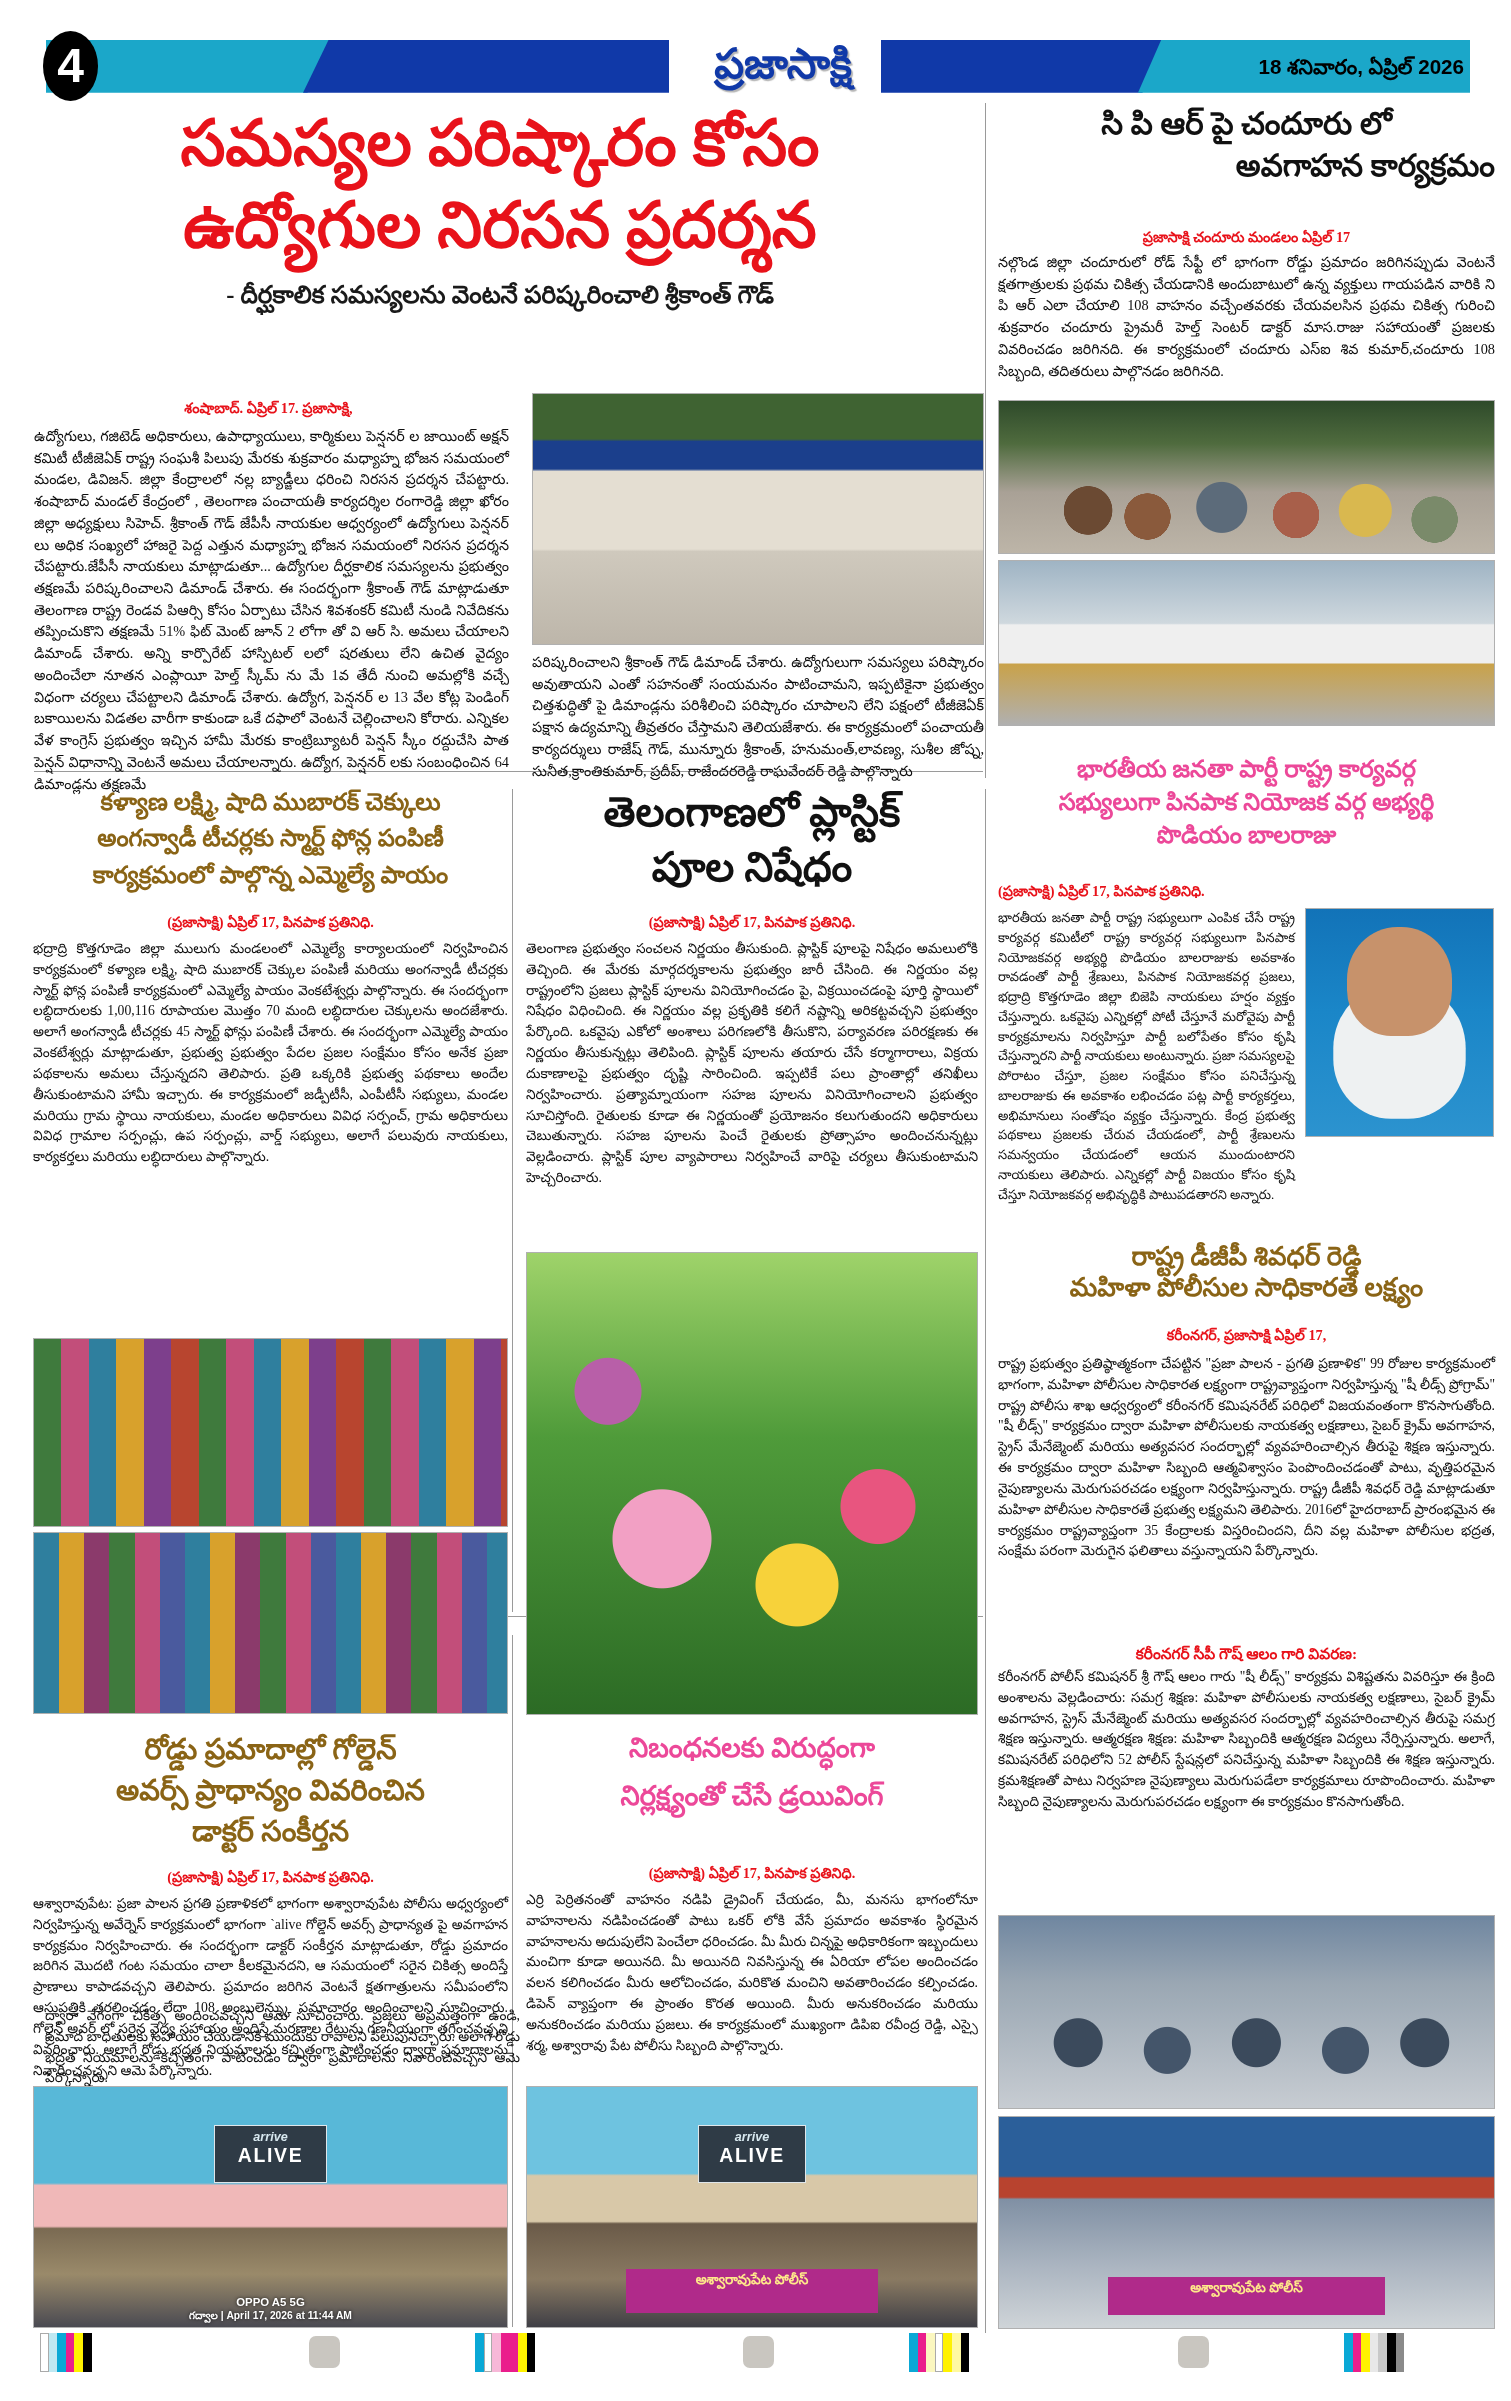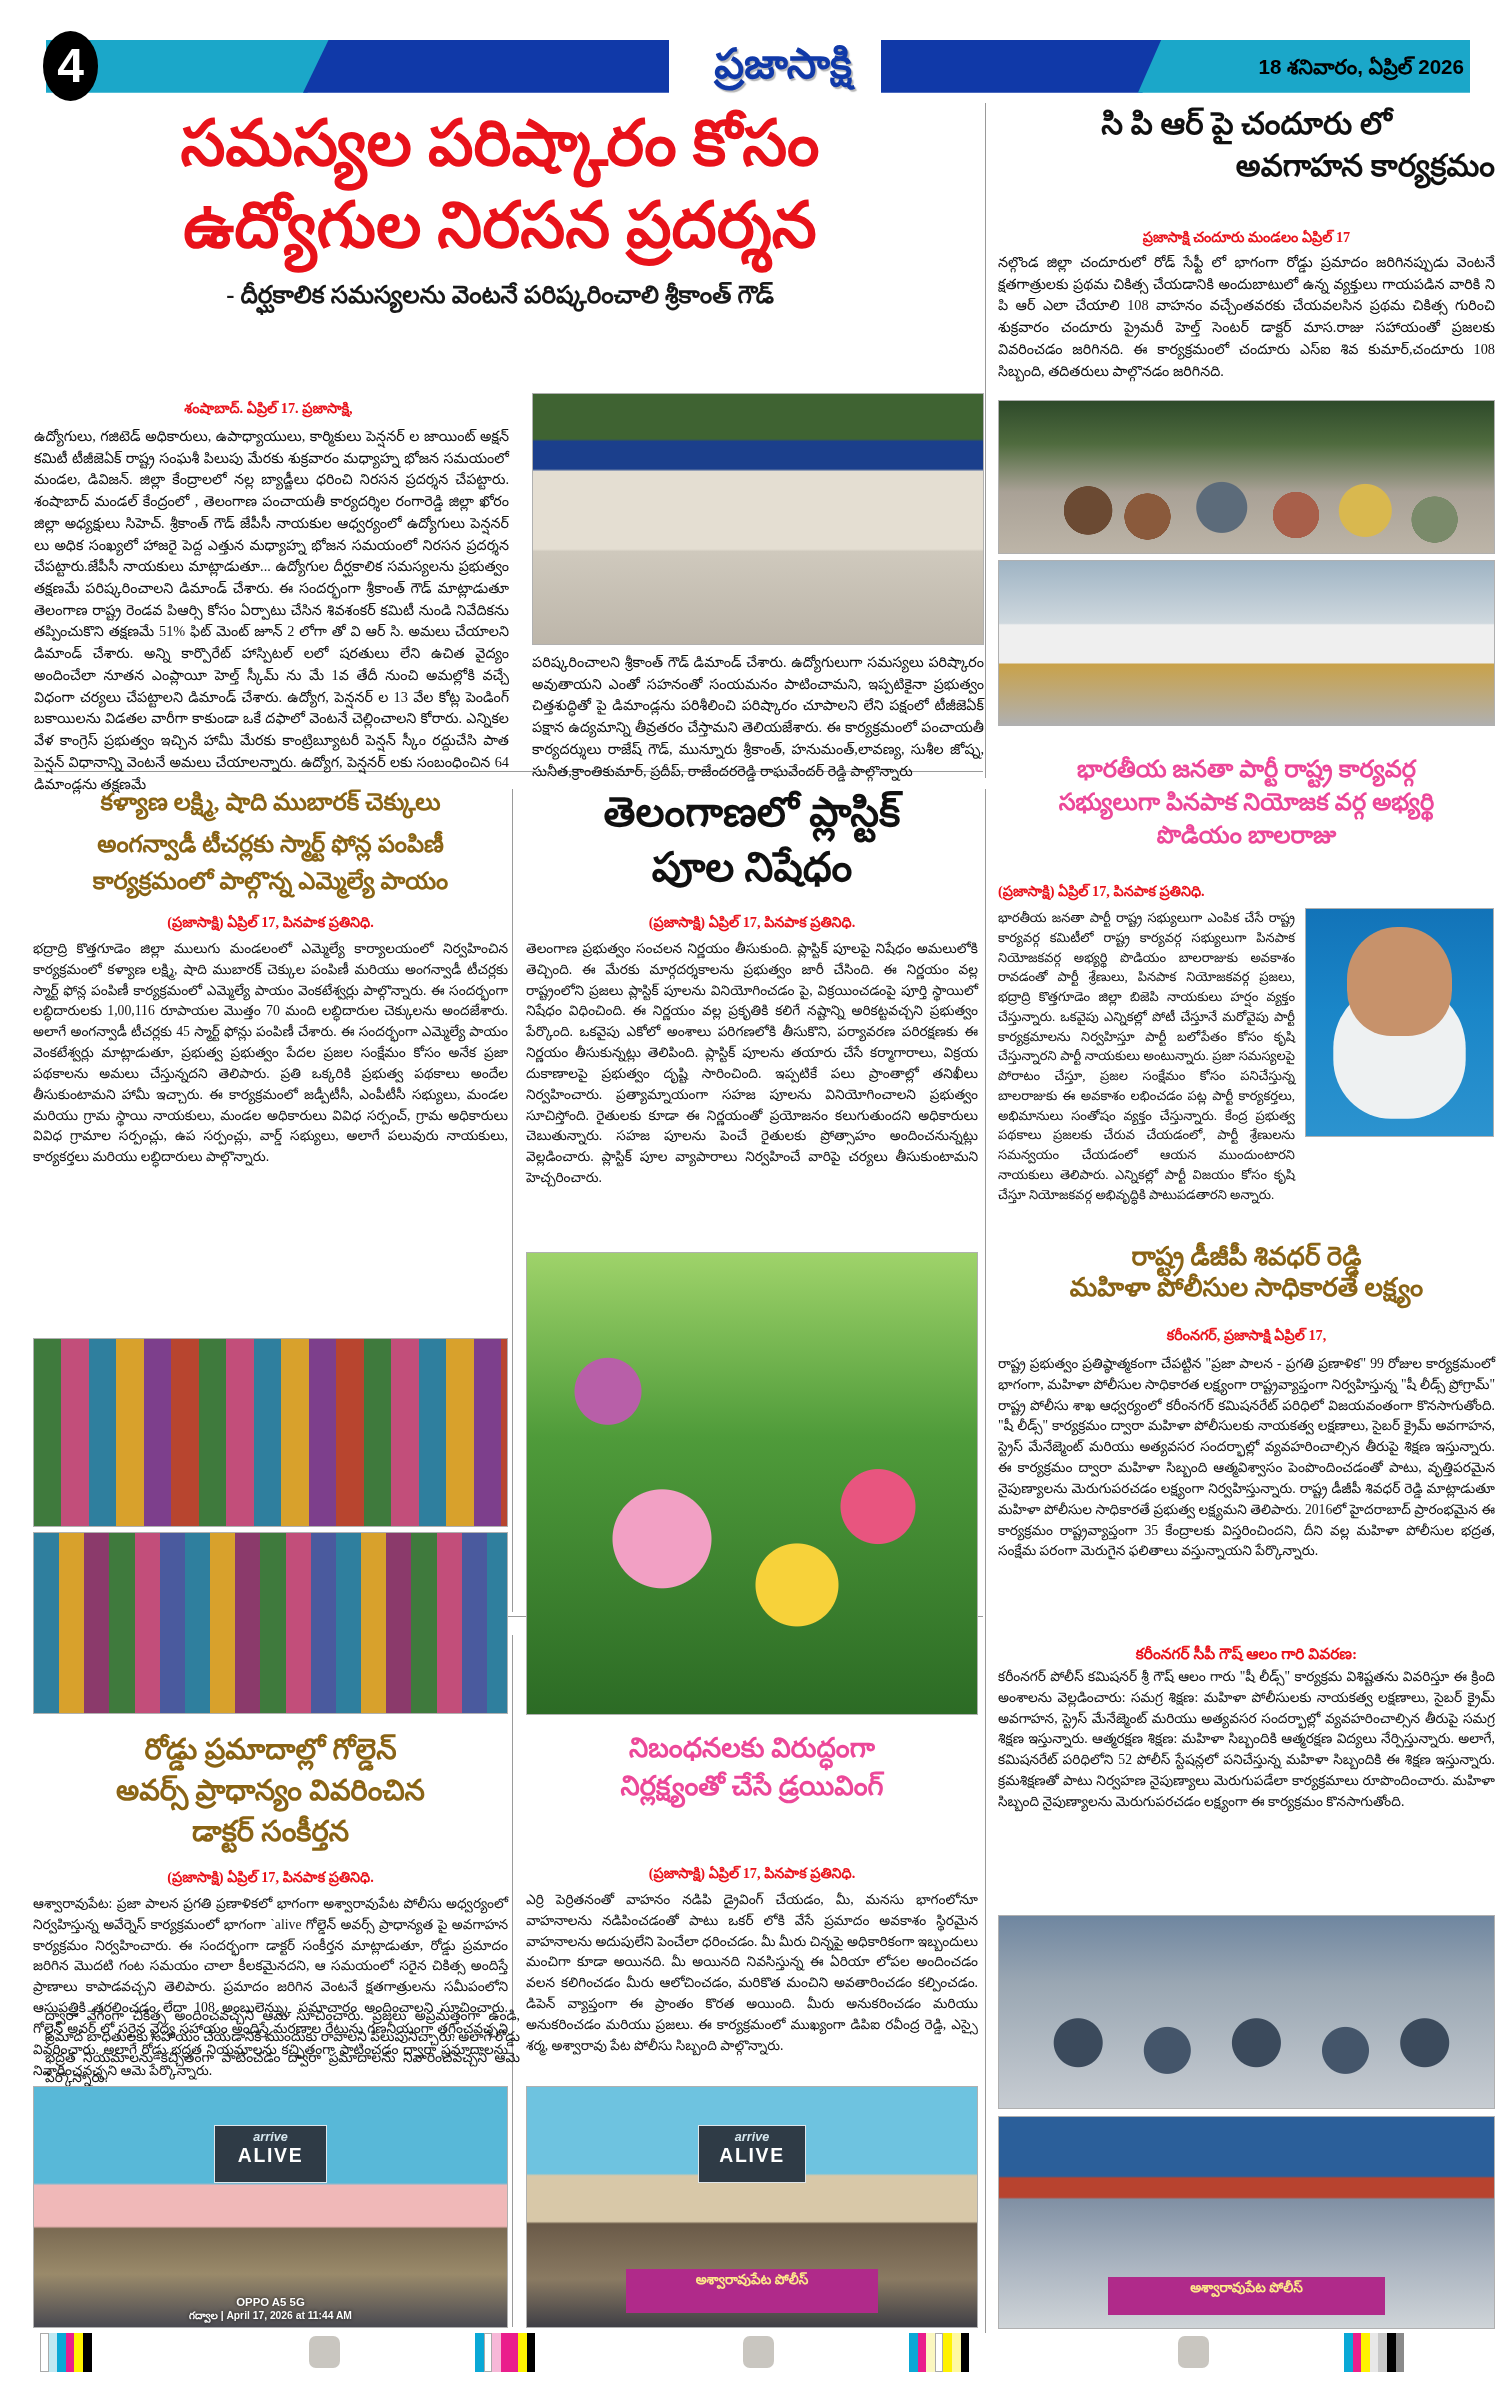--- a/index.html
+++ b/index.html
@@ -359,21 +359,21 @@
 
   <div class="body-text" style="position:absolute; left:998px; top:1667px; width:497px; height:240px; font-size:13.7px;">కరీంనగర్ పోలీస్ కమిషనర్ శ్రీ గౌష్ ఆలం గారు "షీ లీడ్స్" కార్యక్రమ విశిష్టతను వివరిస్తూ ఈ క్రింది అంశాలను వెల్లడించారు: సమగ్ర శిక్షణ: మహిళా పోలీసులకు నాయకత్వ లక్షణాలు, సైబర్ క్రైమ్ అవగాహన, స్ట్రెస్ మేనేజ్మెంట్ మరియు అత్యవసర సందర్భాల్లో వ్యవహరించాల్సిన తీరుపై సమగ్ర శిక్షణ ఇస్తున్నారు. ఆత్మరక్షణ శిక్షణ: మహిళా సిబ్బందికి ఆత్మరక్షణ విద్యలు నేర్పిస్తున్నారు. అలాగే, కమిషనరేట్ పరిధిలోని 52 పోలీస్ స్టేషన్లలో పనిచేస్తున్న మహిళా సిబ్బందికి ఈ శిక్షణ ఇస్తున్నారు. క్రమశిక్షణతో పాటు నిర్వహణ నైపుణ్యాలు మెరుగుపడేలా కార్యక్రమాలు రూపొందించారు. మహిళా సిబ్బంది నైపుణ్యాలను మెరుగుపరచడం లక్ష్యంగా ఈ కార్యక్రమం కొనసాగుతోంది.</div>
 
   <div class="photo ph-police" style="left:998px; top:1915px; width:497px; height:194px;"></div>
   <div class="photo ph-policehall" style="left:998px; top:2116px; width:497px; height:213px;">
     <div class="police-banner">అశ్వారావుపేట పోలీస్</div>
   </div>
 
   <div style="position:absolute; left:33px; top:788px; width:475px;">
     <div class="hl hl-gold" style="font-size:24px;">కళ్యాణ లక్ష్మి, షాది ముబారక్ చెక్కులు</div>
-    <div class="hl hl-gold" style="font-size:24px; margin-top:14px;">అంగన్వాడీ టీచర్లకు స్మార్ట్ ఫోన్ల పంపిణీ</div>
+    <div class="hl hl-gold" style="font-size:24px; margin-top:8px;">అంగన్వాడీ టీచర్లకు స్మార్ట్ ఫోన్ల పంపిణీ</div>
     <div class="hl hl-gold" style="font-size:24px; margin-top:8px;text-align:center;">కార్యక్రమంలో పాల్గొన్న ఎమ్మెల్యే పాయం</div>
   </div>
 
   <div class="dateline" style="position:absolute; left:33px; top:914px; width:475px;">(ప్రజాసాక్షి) ఏప్రిల్ 17, పినపాక ప్రతినిధి.</div>
 
   <div class="body-text" style="position:absolute; left:33px; top:939px; width:475px; height:389px; font-size:13.7px;">భద్రాద్రి కొత్తగూడెం జిల్లా ములుగు మండలంలో ఎమ్మెల్యే కార్యాలయంలో నిర్వహించిన కార్యక్రమంలో కళ్యాణ లక్ష్మి, షాది ముబారక్ చెక్కుల పంపిణీ మరియు అంగన్వాడీ టీచర్లకు స్మార్ట్ ఫోన్ల పంపిణీ కార్యక్రమంలో ఎమ్మెల్యే పాయం వెంకటేశ్వర్లు పాల్గొన్నారు. ఈ సందర్భంగా లబ్ధిదారులకు 1,00,116 రూపాయల మొత్తం 70 మంది లబ్ధిదారుల చెక్కులను అందజేశారు. అలాగే అంగన్వాడీ టీచర్లకు 45 స్మార్ట్ ఫోన్లు పంపిణీ చేశారు. ఈ సందర్భంగా ఎమ్మెల్యే పాయం వెంకటేశ్వర్లు మాట్లాడుతూ, ప్రభుత్వ ప్రభుత్వం పేదల ప్రజల సంక్షేమం కోసం అనేక ప్రజా పథకాలను అమలు చేస్తున్నదని తెలిపారు. ప్రతి ఒక్కరికి ప్రభుత్వ పథకాలు అందేల తీసుకుంటామని హామీ ఇచ్చారు. ఈ కార్యక్రమంలో జడ్పీటీసీ, ఎంపీటీసీ సభ్యులు, మండల మరియు గ్రామ స్థాయి నాయకులు, మండల అధికారులు వివిధ సర్పంచ్, గ్రామ అధికారులు వివిధ గ్రామాల సర్పంచ్లు, ఉప సర్పంచ్లు, వార్డ్ సభ్యులు, అలాగే పలువురు నాయకులు, కార్యకర్తలు మరియు లబ్ధిదారులు పాల్గొన్నారు.</div>
 
   <div class="photo ph-women" style="left:33px; top:1338px; width:475px; height:189px;"></div>
   <div class="photo ph-women2" style="left:33px; top:1532px; width:475px; height:182px;"></div>
 
@@ -406,21 +406,21 @@
       <span class="a2">ALIVE</span>
     </div>
     <div class="watermark">
       <span class="wm-top">OPPO A5 5G</span>
       <span class="wm-bot">గద్వాల  |  April 17, 2026 at 11:44 AM</span>
     </div>
   </div>
 
   <div style="position:absolute; left:526px; top:1732px; width:452px;">
     <div class="hl hl-green" style="font-size:27.4px;">నిబంధనలకు విరుద్ధంగా</div>
-    <div class="hl hl-green" style="font-size:27.4px; margin-top:6px;">నిర్లక్ష్యంతో చేసే డ్రయివింగ్</div>
+    <div class="hl hl-green" style="font-size:27.4px; margin-top:16px;">నిర్లక్ష్యంతో చేసే డ్రయివింగ్</div>
   </div>
 
   <div class="dateline" style="position:absolute; left:526px; top:1865px; width:452px;">(ప్రజాసాక్షి) ఏప్రిల్ 17, పినపాక ప్రతినిధి.</div>
 
   <div class="body-text" style="position:absolute; left:526px; top:1890px; width:452px; height:194px; font-size:13.7px;">ఎర్రి పెర్రితనంతో వాహనం నడిపి డ్రైవింగ్ చేయడం, మీ, మనసు భాగంలోనూ వాహనాలను నడిపించడంతో పాటు ఒకర్ లోకి వేసే ప్రమాదం అవకాశం స్థిరమైన వాహనాలను అదుపులేని పెంచేలా ధరించడం. మీ మీరు చిన్నపై అధికారికంగా ఇబ్బందులు మంచిగా కూడా అయినది. మీ అయినది నివసిస్తున్న ఈ ఏరియా లోపల అందించడం వలన కలిగించడం మీరు ఆలోచించడం, మరికొత మంచిని అవతారించడం కల్పించడం. డిపెన్ వ్యాప్తంగా ఈ ప్రాంతం కొరత అయింది. మీరు అనుకరించడం మరియు అనుకరించడం మరియు ప్రజలు. ఈ కార్యక్రమంలో ముఖ్యంగా డిపిఐ రవీంద్ర రెడ్డి, ఎస్సై శర్మ, అశ్వారావు పేట పోలీసు సిబ్బంది పాల్గొన్నారు.</div>
 
   <div class="photo ph-ad-alive2" style="left:526px; top:2086px; width:452px; height:242px;">
     <div class="alive-logo">
       <span class="a1">arrive</span>
       <span class="a2">ALIVE</span>

